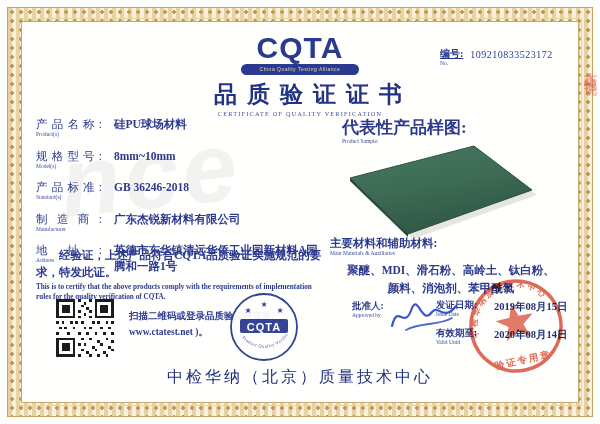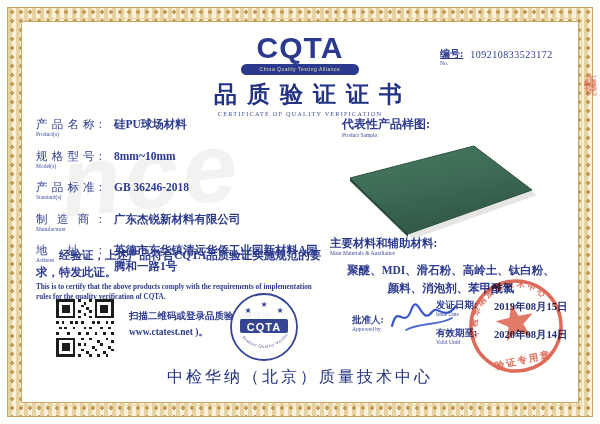--- a/index.html
+++ b/index.html
@@ -58,29 +58,29 @@
     width:139%; line-height:1.3; margin-top:2px; }
 
   
   .qr-block { left:56px; top:299px; display:flex; }
   .qr { width:58px; height:58px; }
   .qr-caption { width:178px; margin-left:15px; margin-top:9px; font-size:9.5px; color:#2c3a8e;
     line-height:1.7; font-weight:600; }
 
   
   .sample-label { left:342px; top:116px; }
-  .sample-cn { font-size:12px; font-weight:bold; color:#2c3a8e; }
+  .sample-cn { font-size:17px; font-weight:bold; color:#2c3a8e; }
   .green-panel { left:330px; top:136px; }
   .materials { left:330px; top:236px; width:242px; }
   .mat-cn { font-size:11.5px; font-weight:bold; color:#2c3a8e; }
   .mat-lines { text-align:center; font-size:11.5px; color:#2c3a8e; font-weight:600; margin-top:5px; line-height:1.55; }
 
   
   .cqta-seal { left:228px; top:291px; opacity:.95; }
-  .approver { left:352px; top:309px; color:#2c3a8e; }
+  .approver { left:352px; top:295px; color:#2c3a8e; }
   .app-cn { font-size:9.5px; font-weight:bold; }
   .signature { left:386px; top:292px; }
   .dates { left:436px; top:299px; }
   .date-row { display:flex; margin-bottom:9px; }
   .date-lbl { width:58px; flex:none; color:#2c3a8e; }
   .date-cn { font-size:9.5px; font-weight:bold; display:block; }
   .date-val { font-size:10.5px; font-weight:bold; color:#223177; padding-top:1px; white-space:nowrap; }
   .red-stamp { left:466px; top:276px; opacity:.85; mix-blend-mode:multiply; transform:rotate(-12deg); }
   .issuer { left:0; right:0; top:367px; text-align:center; font-size:16px; font-weight:normal;
     color:#20307e; letter-spacing:3px; }

